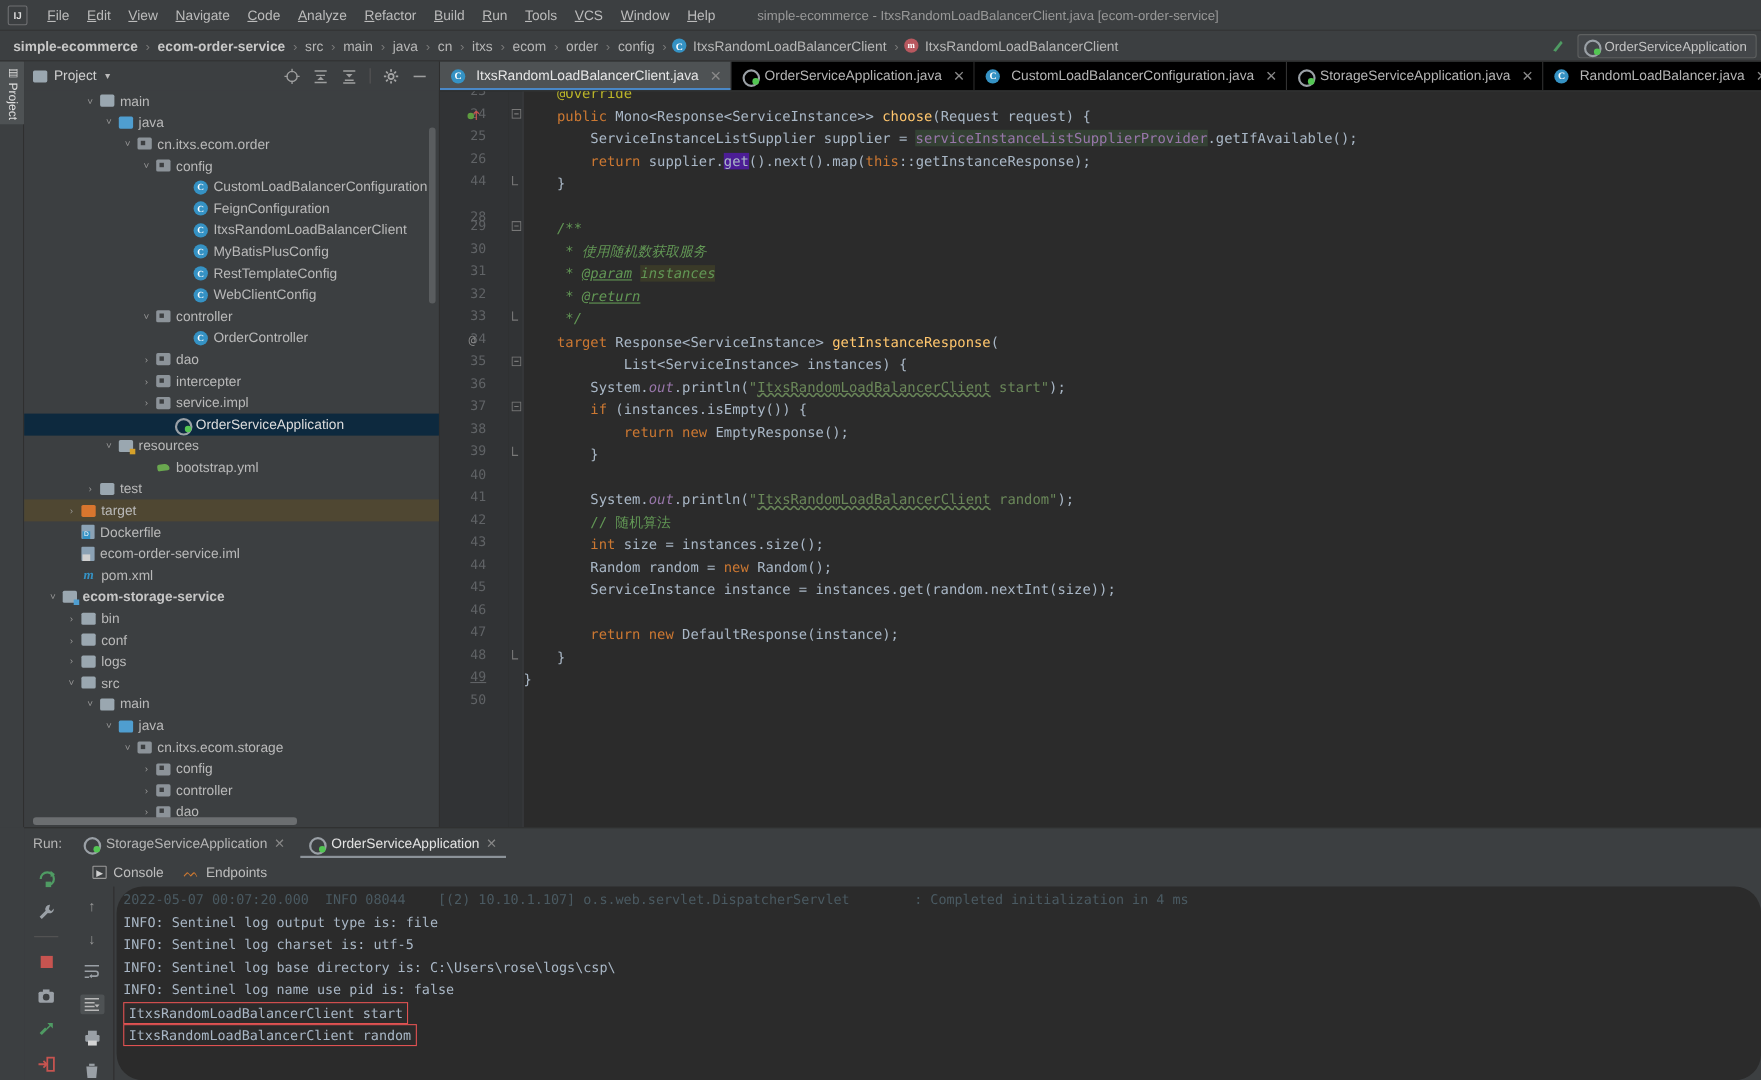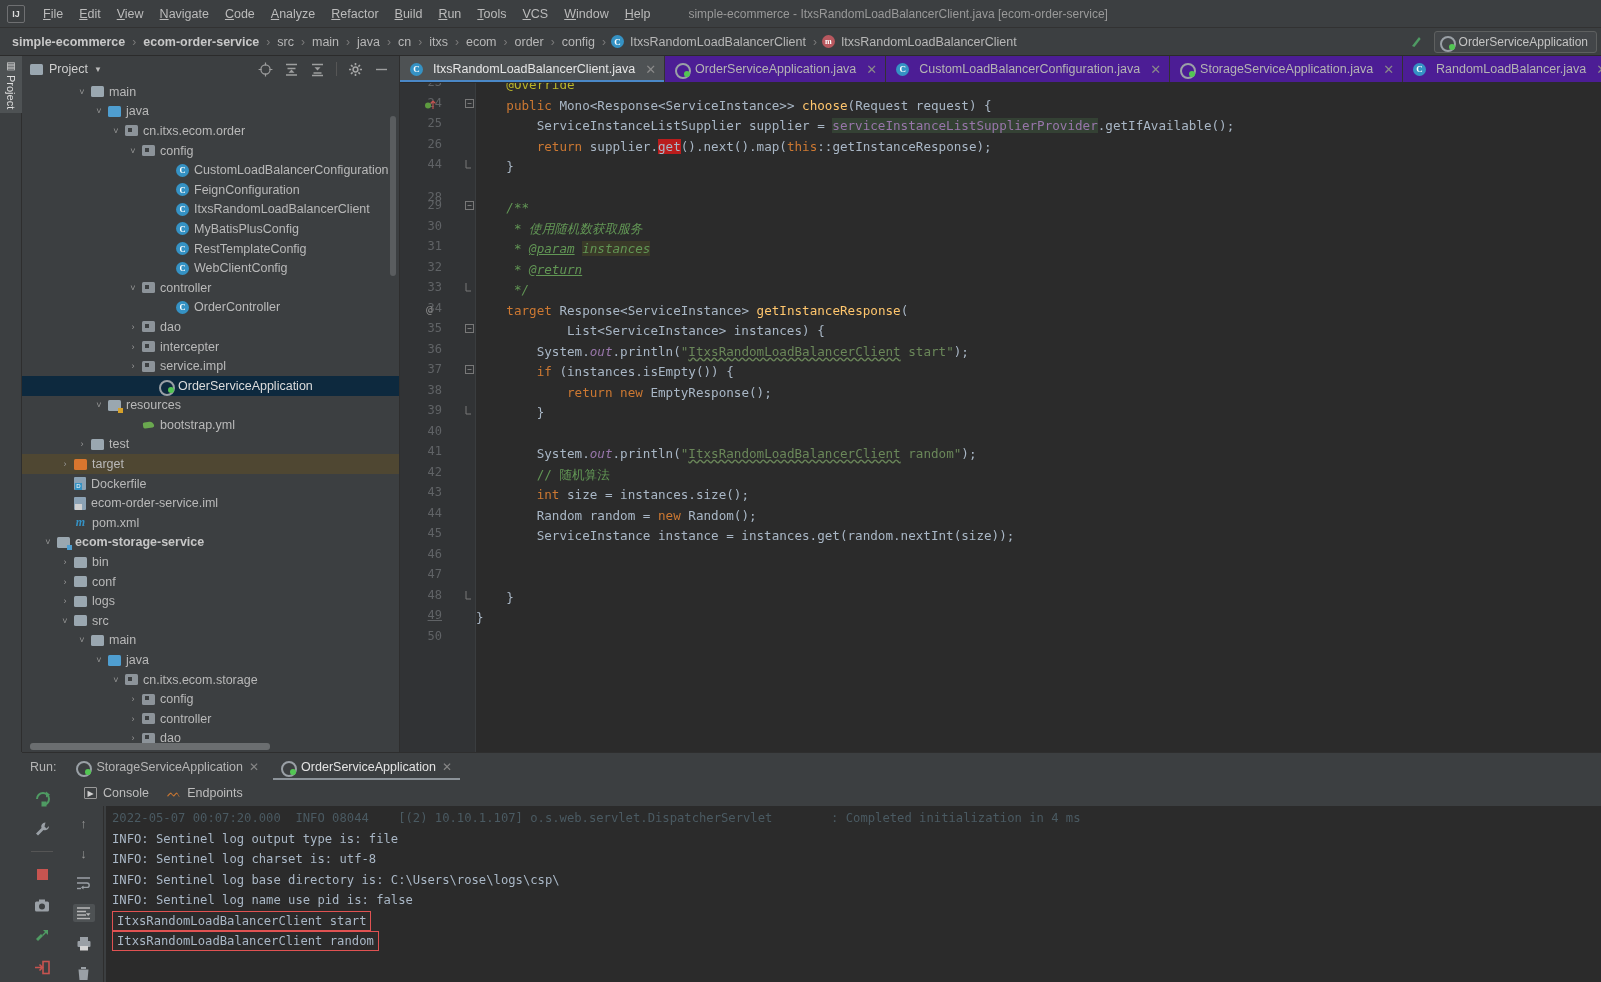--- a/index.html
+++ b/index.html
@@ -203,21 +203,21 @@
   }
 
   
   .tabbar {
     position: absolute; top: 56px; left: 400px; width: 1201px; height: 27px;
     background: #3c3f41; display: flex; align-items: stretch;
     border-bottom: 1px solid #2b2b2b; overflow: hidden;
   }
   .etab {
     display: flex; align-items: center; gap: 6px; padding: 0 8px 0 10px;
-    font-size: 12.5px; color: #b4b4b4; background: #4c1d95;
+    font-size: 12.5px; color: #b4b4b4; background: #000000;
     border-right: 1px solid #323232; position: relative; white-space: nowrap;
   }
   .etab.active { background: #4e5254; color: #e6e6e6; }
   .etab.active::after {
     content:""; position:absolute; left:0; right:0; bottom:0; height:2px; background:#4a88c7;
   }
   .etab .x { color: #8a8a8a; font-size: 13px; margin-left: 4px; }
 
   
   .editor {
@@ -245,21 +245,21 @@
   .kw { color: #cc7832; }
   .str { color: #6a8759; }
   .cmt { color: #629755; font-style: italic; }
   .ln-cmt { color: #629755; }
   .fn { color: #ffc66d; }
   .fld { color: #9876aa; }
   .anno { color: #bbb529; }
   .tag { color: #629755; font-style: italic; text-decoration: underline; }
   .hl-ident { background: #344134; color:#9876aa; }
   .hl-sel { background: #3a3a28; }
-  .hl-get { background: #b91c1c; }
+  .hl-get { background: #4c1d95; }
   .wavy { text-decoration: underline; text-decoration-style: wavy; text-decoration-color: #6a8759; }
   .foldmark {
     position:absolute; left: 62px; width:14px; text-align:center;
     color:#787878; font-size:10px;
   }
   .bookmark-ic { position:absolute; left: 24px; color:#6a9b38; font-size:10px; }
   .anno-at { position:absolute; left:26px; color:#8a8a8a; font-size:11px; font-family:"DejaVu Sans Mono",monospace;}
 
   
   .runpanel {
@@ -301,21 +301,21 @@
     position:absolute; top:53px; left:42px; width:40px; bottom:0;
     display:flex; flex-direction:column; align-items:center; gap:12px; padding-top:8px;
     border-right:1px solid #2e2e2e;
   }
   .rsi { width:22px;height:20px;display:flex;align-items:center;justify-content:center;
          font-size:13px; color:#9a9a9a; border-radius:2px; }
   .rsi.active { background:#4e5254; }
 
   .console {
     position:absolute; top:53px; left:84px; right:0; bottom:0;
-    background: #2b2b2b; overflow:hidden; padding-top: 2px;
+    background: #2b2b2b; overflow:hidden; padding-top: 2px; border-radius: 24px;
   }
   .cline {
     font-family:"DejaVu Sans Mono", monospace; font-size:12.2px; line-height:20.5px;
     color:#a9b7c6; white-space:pre; padding-left:6px;
   }
   .cline.faded { color:#4a5a62; }
   .cline.boxed {
     display:inline-block; border:1px solid #e05252; padding:0 4px; margin-left:2px;
     line-height:18px;
   }
@@ -789,20 +789,21 @@
       <div class="codeline codearea" style="position: absolute; top: 381.5px; left: 76px;">        <span class="ln-cmt">// 随机算法</span></div>
       <div class="lnum" style="top: 402px; left: 0px; width: 42px;">43</div>
       <div class="codeline codearea" style="position: absolute; top: 402px; left: 76px;">        <span class="kw">int</span> size = instances.size();</div>
       <div class="lnum" style="top: 422.5px; left: 0px; width: 42px;">44</div>
       <div class="codeline codearea" style="position: absolute; top: 422.5px; left: 76px;">        Random random = <span class="kw">new</span> Random();</div>
       <div class="lnum" style="top: 443px; left: 0px; width: 42px;">45</div>
       <div class="codeline codearea" style="position: absolute; top: 443px; left: 76px;">        ServiceInstance instance = instances.get(random.nextInt(size));</div>
       <div class="lnum" style="top: 463.5px; left: 0px; width: 42px;">46</div>
       <div class="codeline codearea" style="position: absolute; top: 463.5px; left: 76px;"></div>
       <div class="lnum" style="top: 484px; left: 0px; width: 42px;">47</div>
+      <div class="codeline codearea" style="position: absolute; top: 484px; left: 76px;">        <span class="kw">return</span> <span class="kw">new</span> DefaultResponse(instance);</div>
       <div class="lnum" style="top: 504.5px; left: 0px; width: 42px;">48</div>
       <div class="foldmark" style="top: 507.5px;"><svg width="9" height="9" viewBox="0 0 9 9">
           <path d="M1 0v8h5" stroke="#787878" fill="none"></path>
         </svg></div>
       <div class="codeline codearea" style="position: absolute; top: 504.5px; left: 76px;">    }</div>
       <div class="lnum" style="top: 525px; left: 0px; width: 42px; text-decoration: underline;">49</div>
       <div class="codeline codearea" style="position: absolute; top: 525px; left: 76px;">}</div>
       <div class="lnum" style="top: 545.5px; left: 0px; width: 42px;">50</div>
       <div class="codeline codearea" style="position: absolute; top: 545.5px; left: 76px;"></div>
     </div>
@@ -902,21 +903,21 @@
         <svg width="15" height="15" viewBox="0 0 15 15">
             <path d="M2.5 3.5h10l-1 10.5h-8z" fill="#9aa0a6"></path>
             <rect x="5" y="1" width="5" height="2" fill="#9aa0a6"></rect>
           </svg>
       </div>
     </div>
 
     <div class="console" id="console">
         <div class="cline faded">2022-05-07 00:07:20.000  INFO 08044    [(2) 10.10.1.107] o.s.web.servlet.DispatcherServlet        : Completed initialization in 4 ms</div>
         <div class="cline">INFO: Sentinel log output type is: file</div>
-        <div class="cline">INFO: Sentinel log charset is: utf-8</div>
+        <div class="cline">INFO: Sentinel log charset is: utf-5</div>
         <div class="cline">INFO: Sentinel log base directory is: C:\Users\rose\logs\csp\</div>
         <div class="cline">INFO: Sentinel log name use pid is: false</div>
         <div class="boxwrap"><span class="cline boxed">ItxsRandomLoadBalancerClient start</span></div>
         <div class="boxwrap"><span class="cline boxed">ItxsRandomLoadBalancerClient random</span></div>
       </div>
   </div>
 
 </div>
 
 </body></html>

